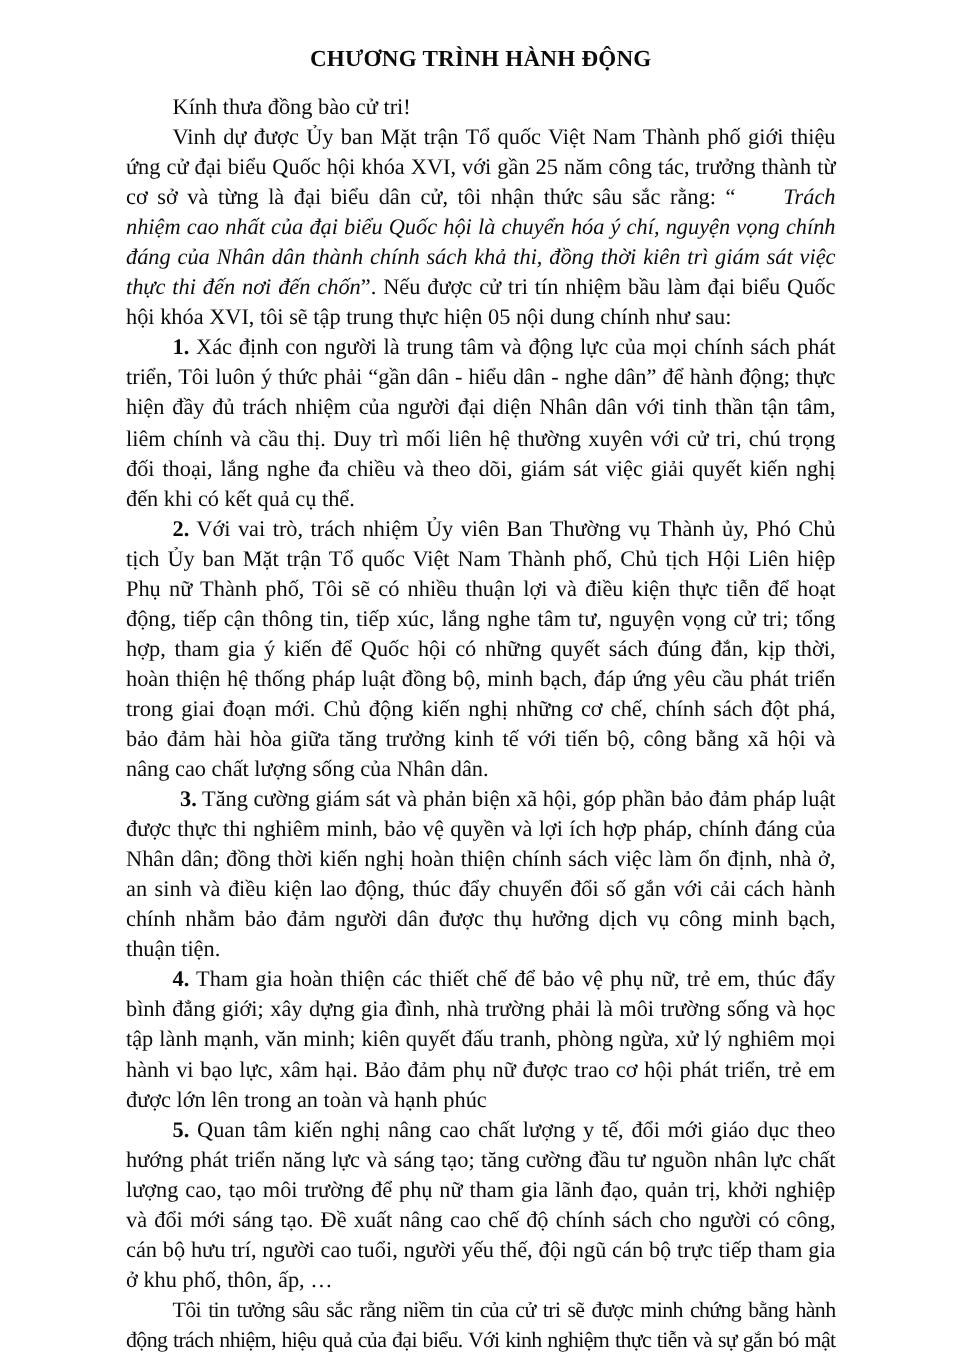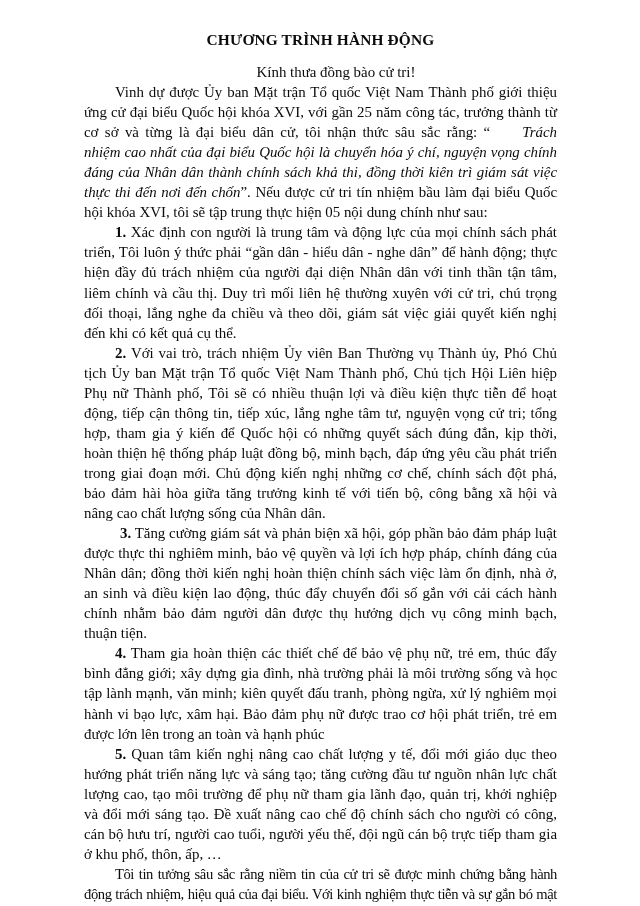--- a/index.html
+++ b/index.html
@@ -57,21 +57,21 @@
   p.para {
     margin: 0;
     text-align: justify;
     text-justify: inter-word;
     font-size: 14.9px;
     line-height: 20.05px;
     text-indent: 31px;
     hyphens: none;
   }
   p.para.no-justify {
-    text-align: center;
+    text-align: left;
   }
   p.para.indent-wide {
     text-indent: 36px;
   }
 
   
   p.para.condensed {
     font-size: 14.6px;
     letter-spacing: -0.42px;
     word-spacing: 0.1px;

